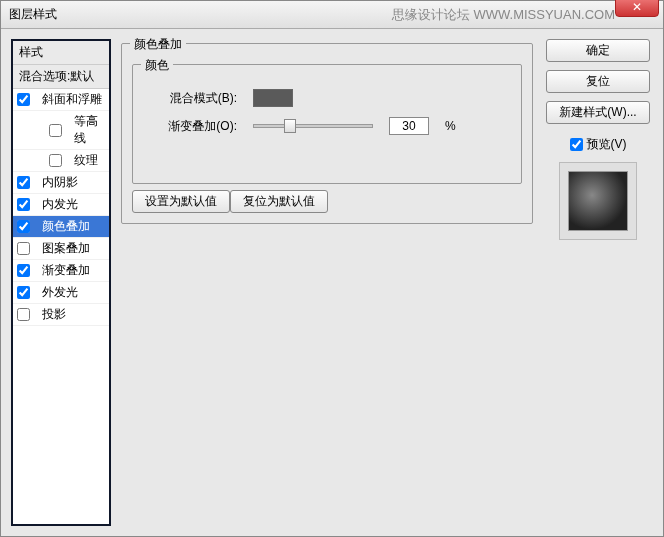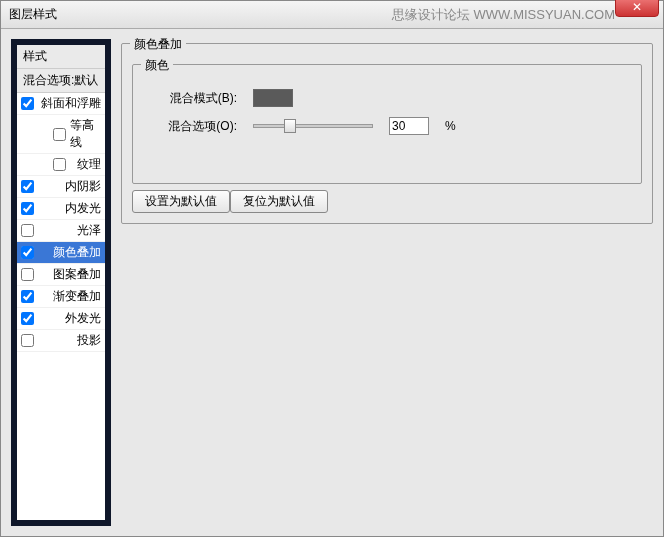--- a/index.html
+++ b/index.html
@@ -3,38 +3,38 @@
 <meta charset="utf-8">
 <style>
 * { box-sizing: border-box; margin: 0; padding: 0; font-family: "Microsoft YaHei", SimSun, sans-serif; font-size: 12px; }
 body { background: #f0f0f0; }
 .window { width: 664px; height: 537px; background: #e8e8e8; border: 1px solid #888; position: relative; }
 .titlebar { height: 28px; background: linear-gradient(#f5f5f5, #e0e0e0); border-bottom: 1px solid #aaa; display: flex; align-items: center; padding: 0 8px; position: relative; }
 .titlebar .title { flex: 1; }
 .titlebar .watermark { color: #888; font-size: 13px; margin-right: 40px; }
 .close-btn { position: absolute; top: -4px; right: 4px; width: 44px; height: 20px; background: linear-gradient(#e77, #c33); border: 1px solid #a22; border-radius: 0 0 4px 4px; display: flex; align-items: center; justify-content: center; color: #fff; }
 .content { display: flex; padding: 10px; gap: 10px; height: calc(100% - 28px); }
-.sidebar { width: 100px; border: 6px solid #0f172a; background: #fff; }
+.sidebar { width: 100px; border: 2px solid #0f172a; background: #fff; }
 .sidebar-header { background: #eaeaea; padding: 3px 6px; border-bottom: 1px solid #ccc; }
 .sidebar-sub { background: #eaeaea; padding: 3px 6px; border-bottom: 1px solid #ccc; }
-.sidebar-item { display: flex; align-items: center; padding: 2px 4px; gap: 4px; border-bottom: 1px solid #f0f0f0; justify-content: space-between; }
+.sidebar-item { display: flex; align-items: center; padding: 2px 4px; gap: 12px; border-bottom: 1px solid #f0f0f0; }
 .sidebar-item.indent { padding-left: 36px; }
 .sidebar-item.selected { background: #3a77d6; color: #fff; }
 input[type=checkbox] { width: 13px; height: 13px; }
 .main { flex: 1; position: relative; }
 .fieldset { border: 1px solid #999; border-radius: 2px; padding: 10px; position: relative; margin-top: 4px; }
 .fieldset-label { position: absolute; top: -8px; left: 8px; background: #e8e8e8; padding: 0 4px; }
 .inner-fieldset { border: 1px solid #999; border-radius: 2px; padding: 24px; margin-top: 10px; position: relative; height: 120px; }
 .row { display: flex; align-items: center; gap: 16px; margin-bottom: 10px; }
 .row label { width: 80px; text-align: right; }
 select { width: 120px; height: 20px; border: 1px solid #888; background: #fff; }
 .swatch { width: 40px; height: 18px; background: #5a5a5a; border: 1px solid #666; }
 .slider-track { width: 120px; height: 4px; background: #ccc; border: 1px solid #999; position: relative; }
 .slider-thumb { position: absolute; top: -6px; left: 30px; width: 12px; height: 14px; background: linear-gradient(#fff, #ddd); border: 1px solid #888; }
-.num-input { width: 40px; height: 18px; border: 1px solid #888; padding: 0 2px; text-align: left; background: #fff; }
+.num-input { width: 40px; height: 18px; border: 1px solid #888; padding: 0 2px; text-align: center; background: #fff; }
 .btn-row { display: flex; gap: 0; justify-content: flex-start; margin-top: 6px; }
 .btn { background: linear-gradient(#fdfdfd, #e5e5e5); border: 1px solid #888; border-radius: 3px; padding: 2px 12px; min-width: 90px; text-align: center; }
 .rightcol { width: 110px; display: flex; flex-direction: column; gap: 8px; align-items: center; }
 .rightcol .btn { width: 104px; }
 .preview-check { display: flex; align-items: center; gap: 4px; margin-top: 4px; }
 .preview-box { width: 60px; height: 60px; border: 1px solid #999; background: radial-gradient(circle at 40% 40%, #888, #222 70%); box-shadow: 0 0 0 8px #e0e0e0, 0 0 0 9px #bbb; margin-top: 10px; }
 </style>
 </head>
 <body>
 
@@ -64,24 +64,20 @@
             <span>纹理</span>
           </div>
           <div class="sidebar-item">
             <input type="checkbox" checked="" style="">
             <span>内阴影</span>
           </div>
           <div class="sidebar-item">
             <input type="checkbox" checked="" style="">
             <span>内发光</span>
           </div>
-          <div class="sidebar-item">
-            <input type="checkbox" style="">
-            <span>光泽</span>
-          </div>
           <div class="sidebar-item selected">
             <input type="checkbox" checked="" style="">
             <span>颜色叠加</span>
           </div>
           <div class="sidebar-item">
             <input type="checkbox" style="">
             <span>图案叠加</span>
           </div>
           <div class="sidebar-item">
             <input type="checkbox" checked="" style="">
@@ -100,28 +96,38 @@
     <div class="main">
       <div class="fieldset">
         <div class="fieldset-label">颜色叠加</div>
         <div class="inner-fieldset">
           <div class="fieldset-label">颜色</div>
           <div class="row">
             <label>混合模式(B):</label>
             <div class="swatch"></div>
           </div>
           <div class="row">
-            <label>混合选项(O):</label>
+            <label>渐变叠加(O):</label>
             <div class="slider-track">
               <div class="slider-thumb"></div>
             </div>
             <input class="num-input" value="30" style="">
             <span>%</span>
           </div>
         </div>
         <div class="btn-row">
           <div class="btn">设置为默认值</div>
           <div class="btn">复位为默认值</div>
         </div>
       </div>
     </div>
+    <div class="rightcol">
+      <div class="btn">确定</div>
+      <div class="btn">复位</div>
+      <div class="btn">新建样式(W)...</div>
+      <div class="preview-check">
+        <input type="checkbox" checked="" style="">
+        <span>预览(V)</span>
+      </div>
+      <div class="preview-box"></div>
+    </div>
   </div>
 </div>
 
 </body></html>

